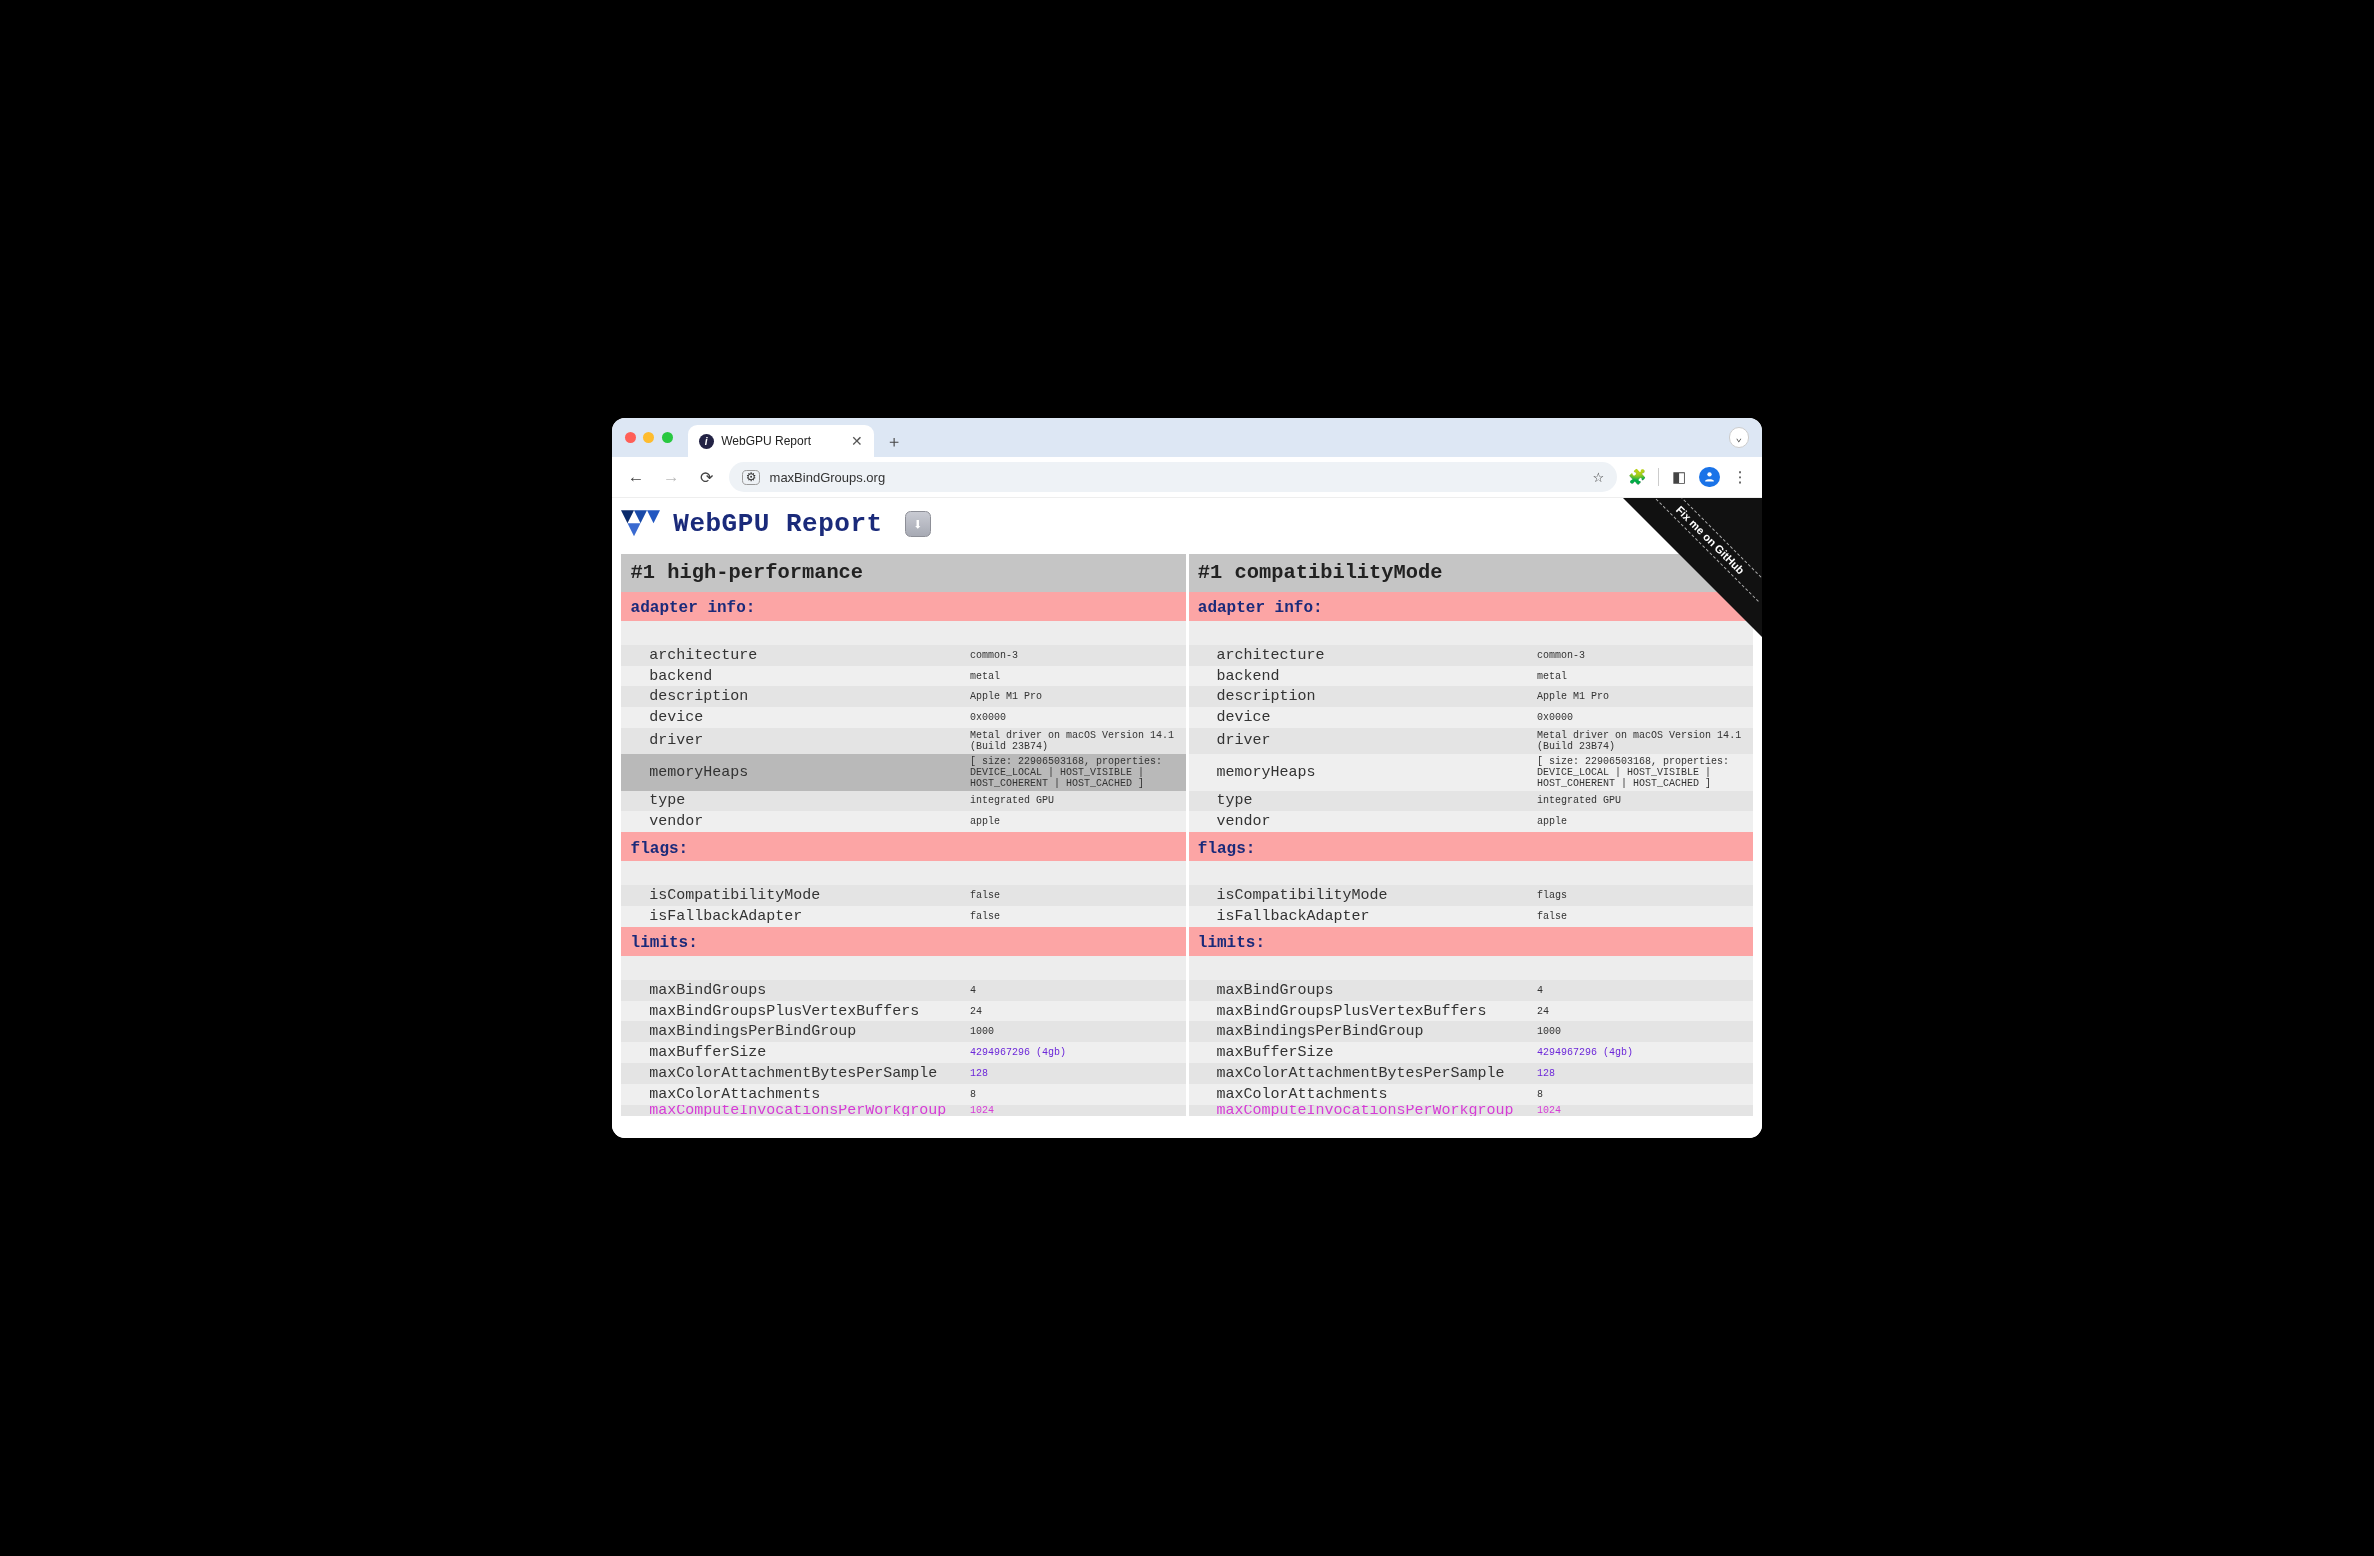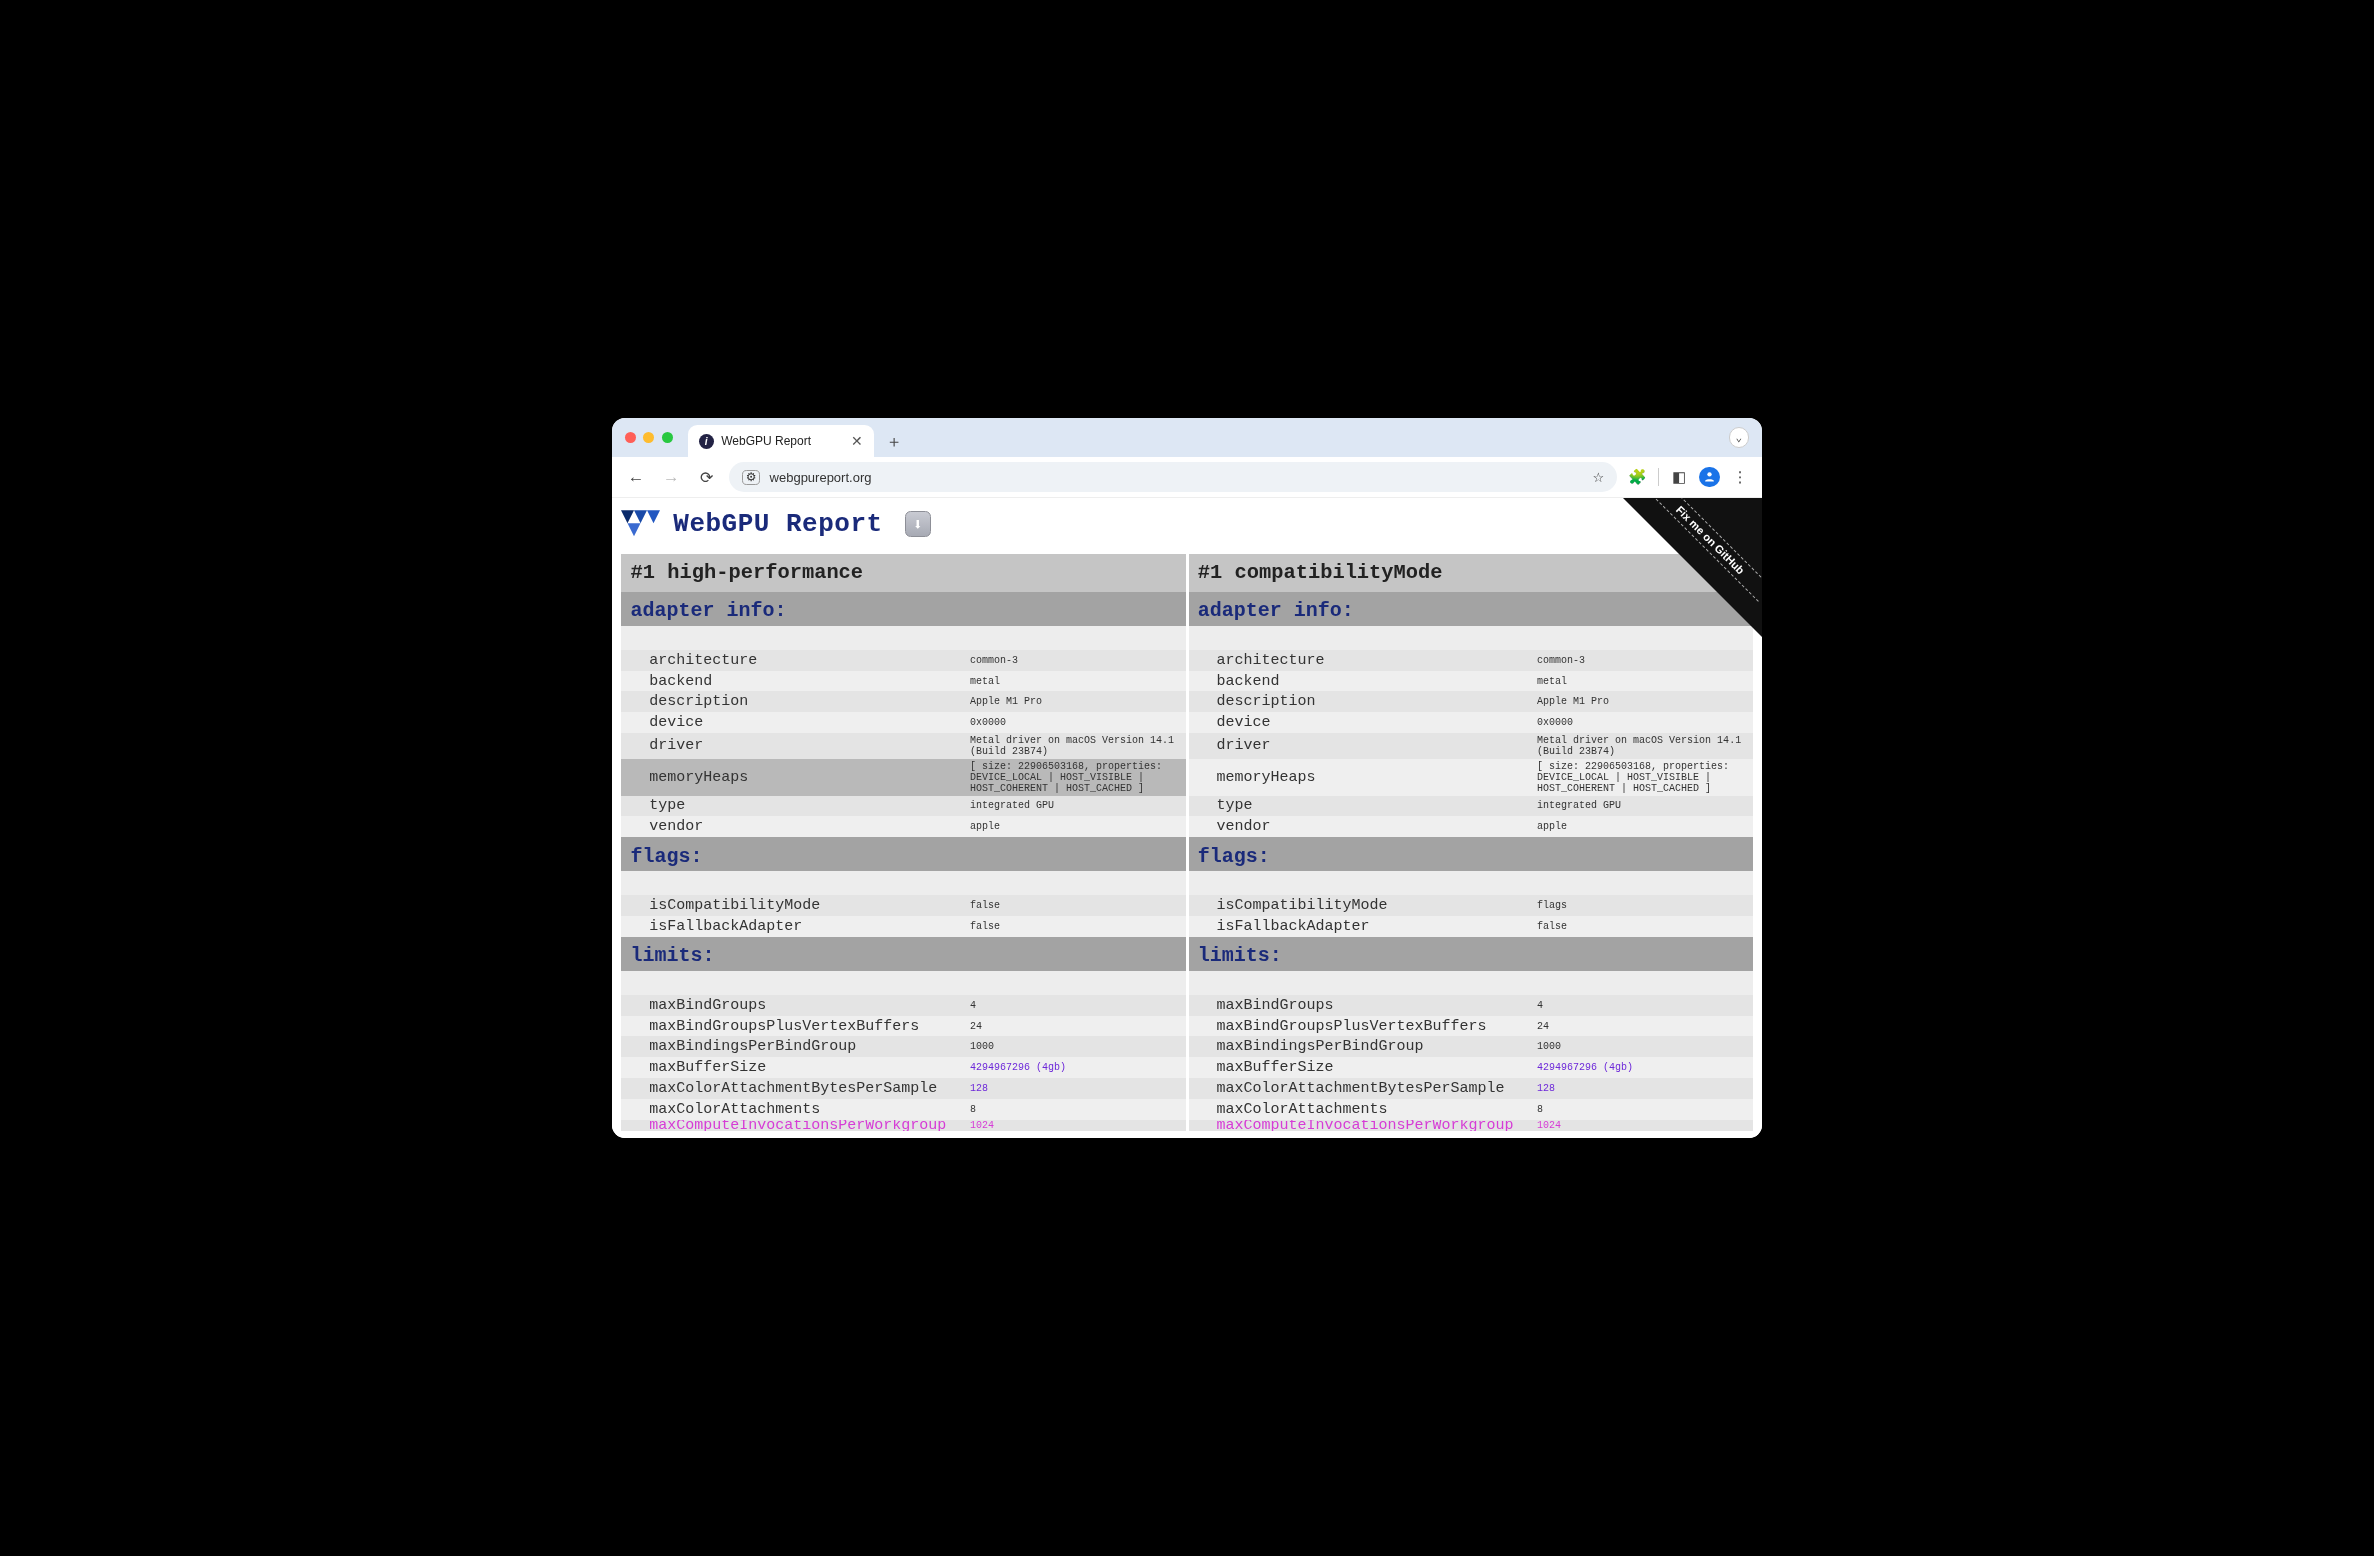--- a/index.html
+++ b/index.html
@@ -117,21 +117,21 @@
     border-top:0.9px dashed #aaa;border-bottom:0.9px dashed #aaa;padding:2.8px 32px;
   }
   
   .cols{display:flex;gap:3px;padding:0 9.3px;}
   .panel{flex:1;background:#ededed;}
   .panel-title{
     font-size:20.4px;font-weight:bold;color:#222;padding:7.4px 9.3px;background:#c5c5c5;
   }
   .section{padding:0;}
   .section h3{
-    font-size:20px;font-weight:bold;color:#1a2a7a;padding:7.4px 9.3px 3.7px 9.3px;background:#a3a3a3;
+    font-size:16px;font-weight:bold;color:#1a2a7a;padding:7.4px 9.3px 3.7px 9.3px;background:#fca5a5;
   }
   .kv{width:100%;margin-top:24px;}
   .kv .row{display:flex;align-items:stretch;}
   .kv .row:nth-child(odd){background:#e4e4e4;}
   .kv .row:nth-child(even){background:#efefef;}
   .kv .row.hl{background:#b9b9b9;}
   .kv .k{flex:0 0 343px;padding:1.9px 3.7px 1.9px 28px;color:#333;font-size:15px;display:flex;align-items:center;}
   .kv .v{flex:1;padding:1.9px 5.6px;color:#333;font-size:10px;white-space:pre-wrap;display:flex;align-items:center;}
   .kv .v.pink{color:#6d28d9;}
   .kv .row.cut .k,.kv .row.cut .v{color:#d63cd6;overflow:hidden;white-space:nowrap;}
@@ -156,21 +156,21 @@
     <div class="new-tab">＋</div>
     <div class="tab-dropdown">⌄</div>
   </div>
 
   <div class="toolbar">
     <div class="nav-btn">←</div>
     <div class="nav-btn disabled">→</div>
     <div class="nav-btn reload">⟳</div>
     <div class="omnibox">
       <span class="tune">⚙</span>
-      <span>webgpureport.org</span>
+      <span>maxBindGroups.org</span>
       <span style="margin-left:auto">☆</span>
     </div>
     <div class="tool-icon">🧩</div>
     <div class="divider"></div>
     <div class="tool-icon">◧</div>
     <div class="profile">
       <svg width="13" height="13" viewBox="0 0 24 24" fill="#fff">
           <circle cx="12" cy="8" r="4"></circle>
           <path d="M4 20c0-4 16-4 16 0v1H4z"></path>
         </svg>

